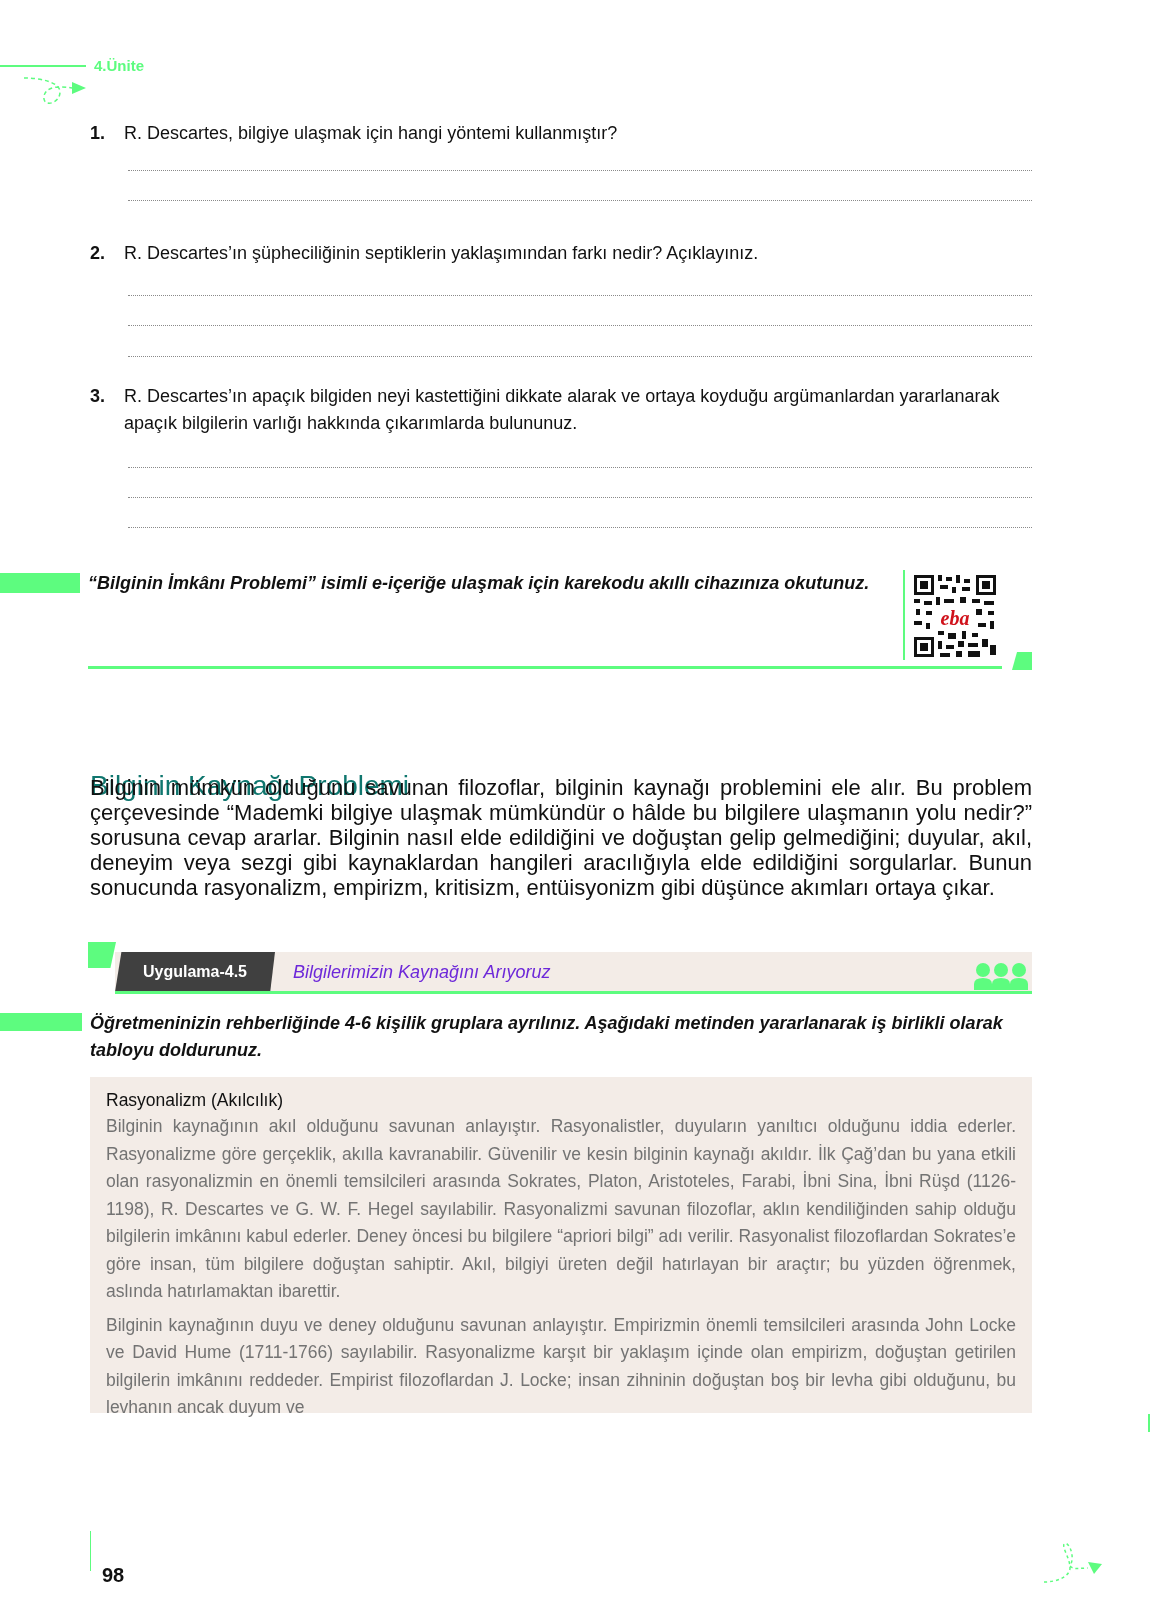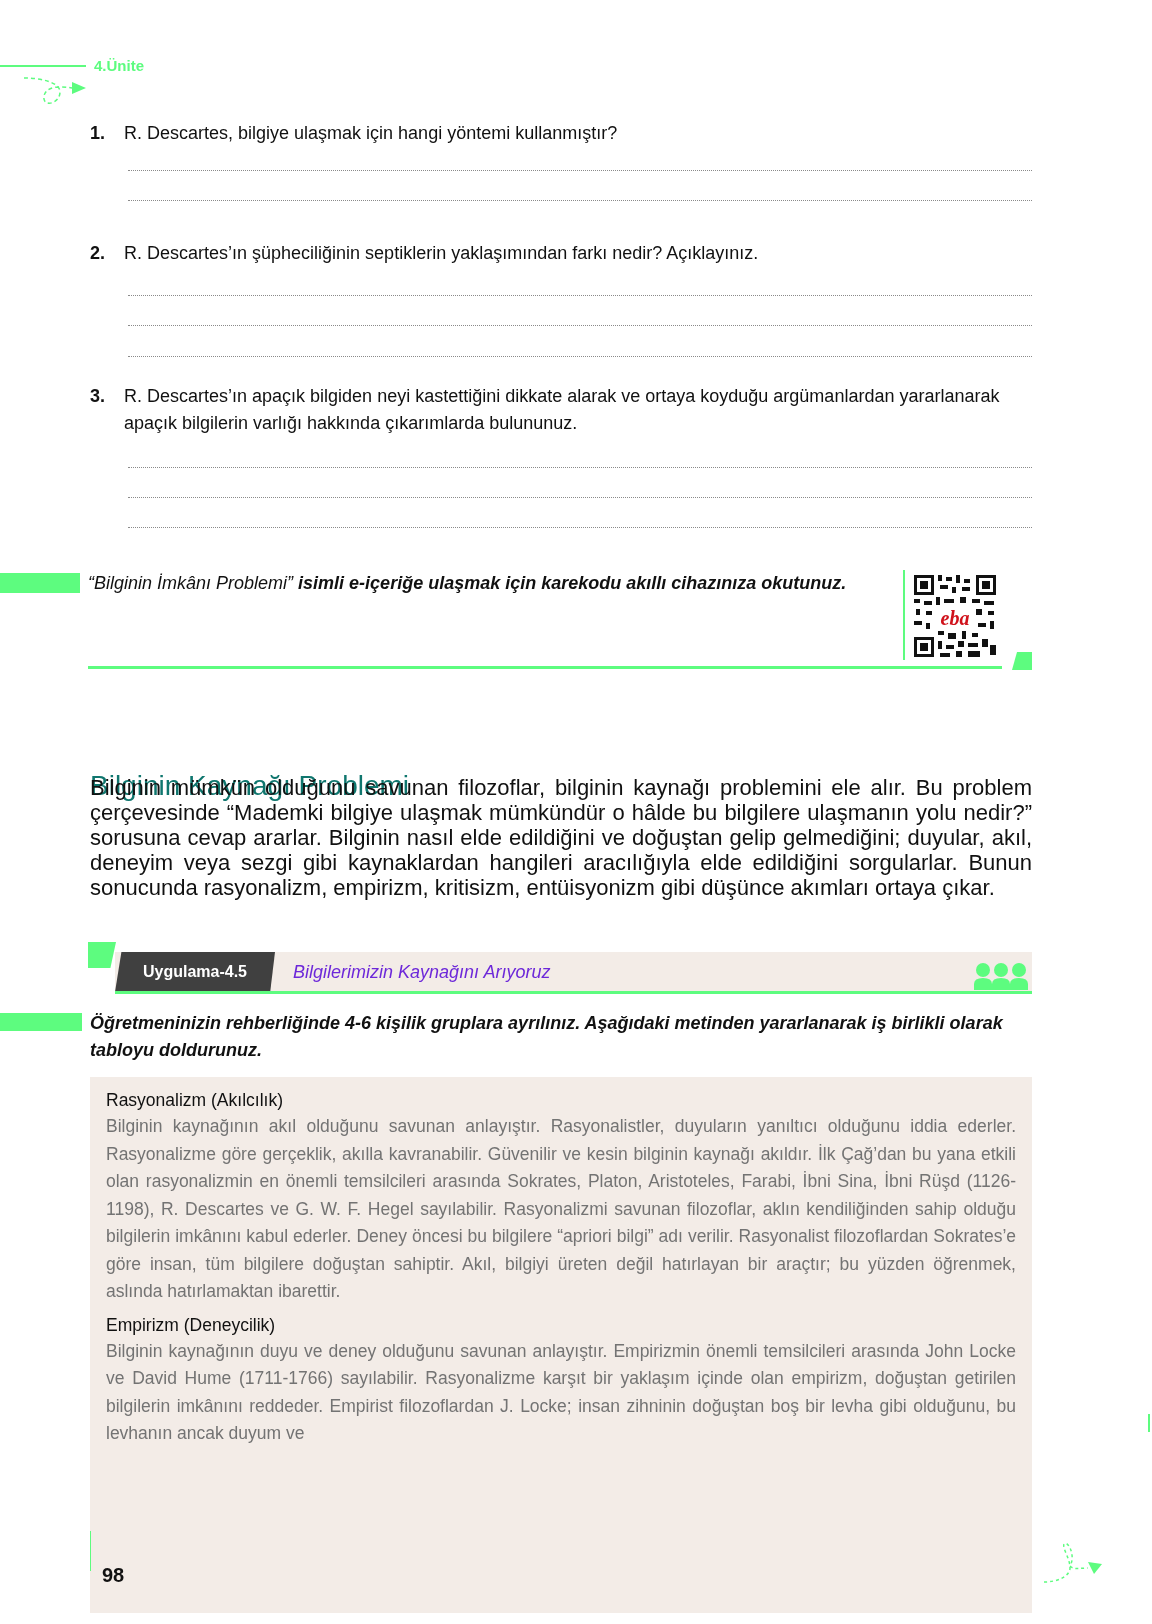--- a/index.html
+++ b/index.html
@@ -14,21 +14,21 @@
 
   
   .q { left: 90px; width: 950px; font-size: 18px; line-height: 27px; color: #111; display: flex; }
   .q-num { width: 34px; font-weight: bold; flex: none; }
   .q-text { flex: 1; }
   .ans-line { left: 128px; width: 904px; height: 0; border-top: 1px dotted #8a8a8a; }
 
   
   .callout-tab { left: 0; top: 573px; width: 80px; height: 20px; background: #5dfc7f; }
   .callout-text { left: 88px; top: 570px; width: 800px; font-size: 18px; line-height: 27px; font-style: italic; color: #111; }
-  .callout-text .lead { font-weight: normal; }
+  .callout-text .lead { font-weight: bold; }
   .callout-text .rest { font-weight: bold; }
   .callout-vline { left: 903px; top: 570px; width: 2px; height: 90px; background: #5dfc7f; }
   .qr { left: 912px; top: 573px; width: 86px; height: 86px; }
   .callout-rule { left: 88px; top: 666px; width: 914px; height: 3px; background: #5dfc7f; }
   .callout-corner { left: 1012px; top: 652px; width: 20px; height: 18px; background: #5dfc7f; clip-path: polygon(25% 0, 100% 0, 100% 100%, 0 100%); }
 
   
   .section-title { left: 90px; top: 722px; font-size: 28px; color: #0f766e; margin-top: 48px; }
   .section-para { left: 90px; top: 775px; width: 942px; font-size: 22px; line-height: 25px; color: #111; text-align: justify; }
 
@@ -38,21 +38,21 @@
   .uyg-badge { left: 115px; top: 952px; width: 160px; height: 40px; background: #404040; clip-path: polygon(4% 0, 100% 0, 97% 100%, 0 100%); color: #fff; font-weight: bold; font-size: 16px; display: flex; align-items: center; justify-content: center; }
   .uyg-title { left: 293px; top: 962px; font-size: 18px; font-style: italic; color: #6d28d9; text-align: center; }
   .uyg-rule { left: 115px; top: 991px; width: 917px; height: 3px; background: #5dfc7f; }
   .uyg-icon { left: 974px; top: 962px; width: 54px; height: 28px; }
 
   
   .instr-tab { left: 0; top: 1013px; width: 82px; height: 18px; background: #5dfc7f; }
   .instr { left: 90px; top: 1010px; width: 940px; font-size: 18px; line-height: 27px; font-style: italic; font-weight: bold; color: #111; }
 
   
-  .textbox { left: 90px; top: 1077px; width: 942px; height: 536px; background: #f3ece7; padding: 10px 16px 0 16px; }
+  .textbox { left: 90px; top: 1077px; width: 942px; height: 336px; background: #f3ece7; padding: 10px 16px 0 16px; }
   .tb-head { font-size: 17.5px; line-height: 26px; color: #111; }
   .tb-para { font-size: 17.5px; line-height: 27.5px; color: #737373; text-align: justify; margin-bottom: 6px; }
 
   
   .page-vline { left: 90px; top: 1531px; width: 1px; height: 40px; background: #5dfc7f; }
   .page-num { left: 102px; top: 1540px; font-size: 20px; font-weight: bold; color: #111; margin-top: 24px; }
   .deco-arrow-b { left: 1040px; top: 1540px; width: 70px; height: 46px; }
   .side-mark { left: 1148px; top: 1414px; width: 2px; height: 18px; background: #5dfc7f; }
 </style>
 </head>
@@ -164,21 +164,20 @@
       <path d="M36 28 V22 Q36 16 45 16 Q54 16 54 22 V28 Z"></path>
   </g>
 </svg>
 
 <div class="abs instr-tab"></div>
 <div class="abs instr">Öğretmeninizin rehberliğinde 4-6 kişilik gruplara ayrılınız. Aşağıdaki metinden yararlanarak iş birlikli olarak tabloyu doldurunuz.</div>
 
 <div class="abs textbox">
   <div class="tb-head">Rasyonalizm (Akılcılık)</div>
   <div class="tb-para">Bilginin kaynağının akıl olduğunu savunan anlayıştır. Rasyonalistler, duyuların yanıltıcı olduğunu iddia ederler. Rasyonalizme göre gerçeklik, akılla kavranabilir. Güvenilir ve kesin bilginin kaynağı akıldır. İlk Çağ’dan bu yana etkili olan rasyonalizmin en önemli temsilcileri arasında Sokrates, Platon, Aristoteles, Farabi, İbni Sina, İbni Rüşd (1126-1198), R. Descartes ve G. W. F. Hegel sayılabilir. Rasyonalizmi savunan filozoflar, aklın kendiliğinden sahip olduğu bilgilerin imkânını kabul ederler. Deney öncesi bu bilgilere “apriori bilgi” adı verilir. Rasyonalist filozoflardan Sokrates’e göre insan, tüm bilgilere doğuştan sahiptir. Akıl, bilgiyi üreten değil hatırlayan bir araçtır; bu yüzden öğrenmek, aslında hatırlamaktan ibarettir.</div>
-  <div class="tb-head">Empirizm (Deneycilik)</div>
   <div class="tb-para">Bilginin kaynağının duyu ve deney olduğunu savunan anlayıştır. Empirizmin önemli temsilcileri arasında John Locke ve David Hume (1711-1766) sayılabilir. Rasyonalizme karşıt bir yaklaşım içinde olan empirizm, doğuştan getirilen bilgilerin imkânını reddeder. Empirist filozoflardan J. Locke; insan zihninin doğuştan boş bir levha gibi olduğunu, bu levhanın ancak duyum ve</div>
 </div>
 
 <div class="abs side-mark"></div>
 <div class="abs page-vline"></div>
 <div class="abs page-num">98</div>
 <svg class="abs deco-arrow-b" viewBox="0 0 70 46">
   <path d="M4 42 C18 42, 30 36, 30 28 C30 18, 22 8, 24 4 C28 0, 36 16, 30 26 C34 30, 40 28, 48 28" fill="none" stroke="#5dfc7f" stroke-width="1.5" stroke-dasharray="3,3"></path>
   <polygon points="48,22 62,24 54,34" fill="#5dfc7f"></polygon>
 </svg>

